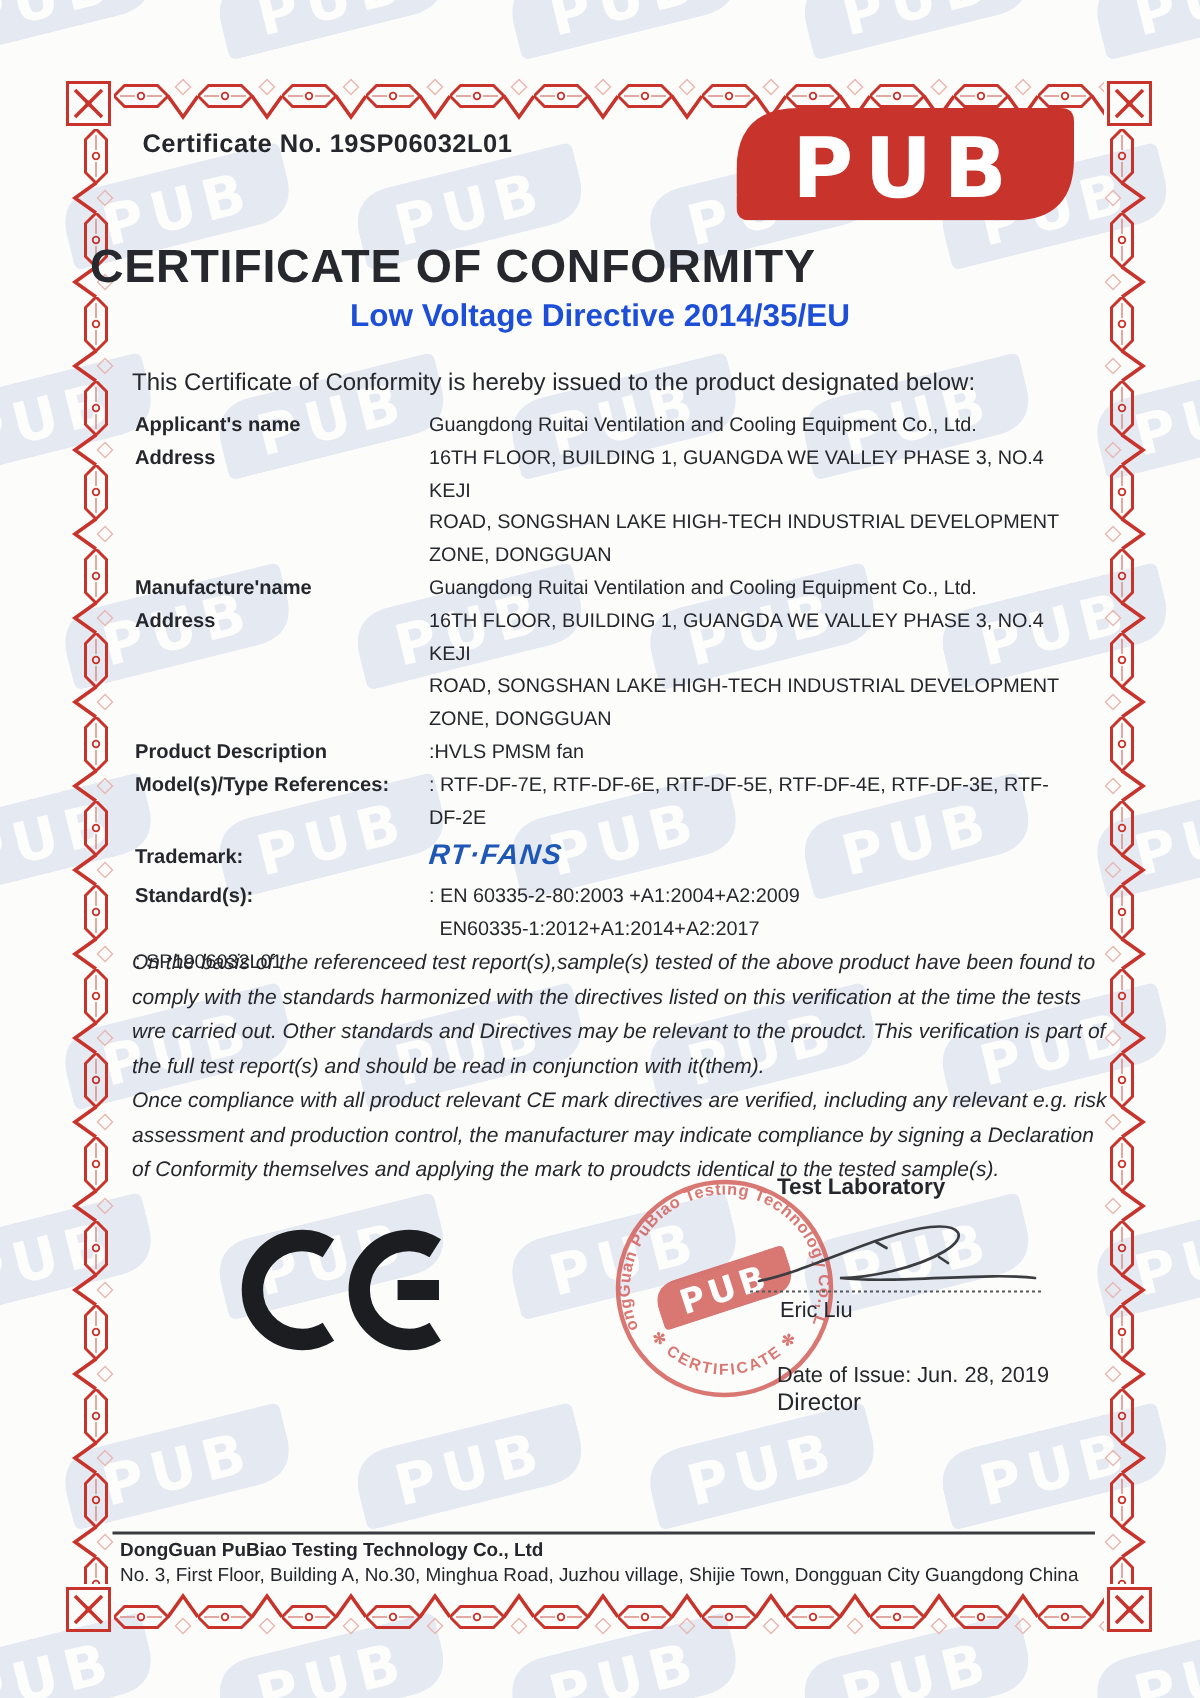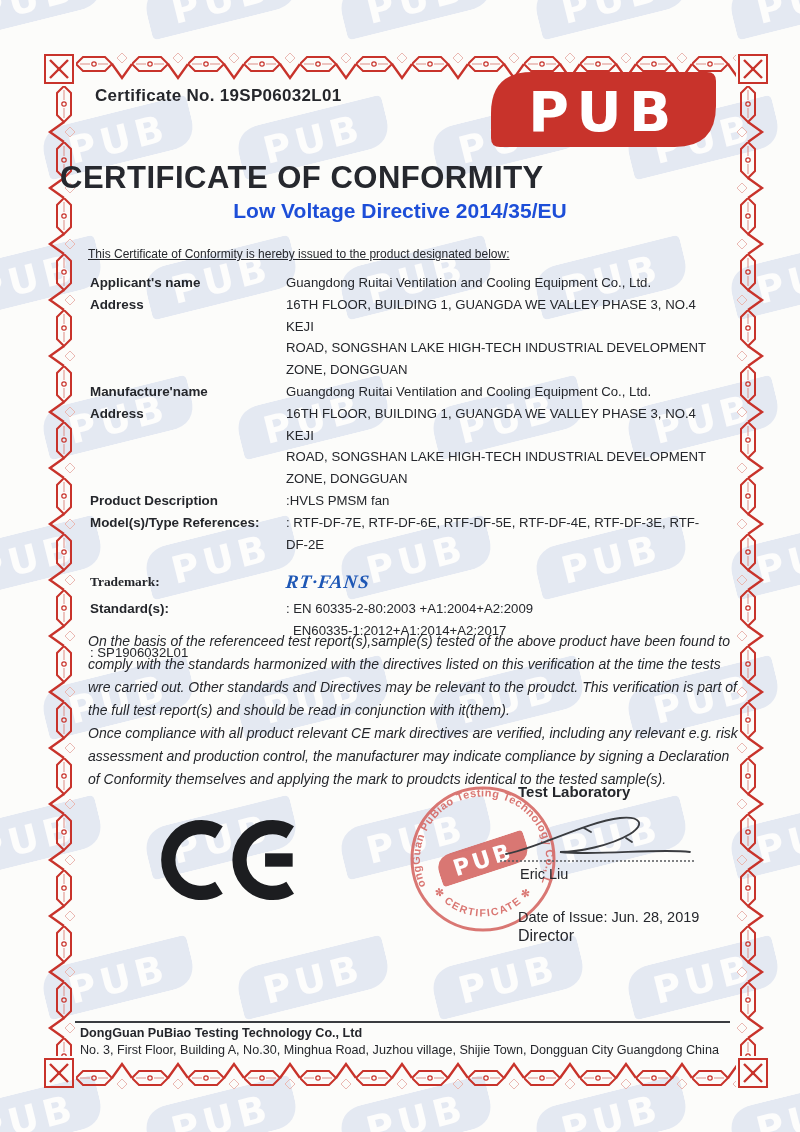--- a/index.html
+++ b/index.html
@@ -11,29 +11,29 @@
   }
   #watermarks{position:absolute;inset:0;z-index:0;pointer-events:none;}
   .wm{position:absolute;opacity:.42;color:#c5cfe9;}
   .borders{position:absolute;z-index:1;pointer-events:none;}
   .content{position:absolute;inset:0;z-index:2;}
 
   .cert-no{position:absolute;left:95px;top:86px;font-size:17px;font-weight:bold;letter-spacing:.3px;}
   .logo-header{position:absolute;left:487px;top:72px;width:233px;height:75px;color:#c8332b;}
   .title{position:absolute;left:60px;right:60px;top:160px;text-align:left;font-size:31px;font-weight:bold;letter-spacing:.5px;color:#26282e;}
   .subtitle{position:absolute;left:60px;right:60px;top:199px;text-align:center;font-size:21px;font-weight:bold;color:#1d4ed8;}
-  .intro{position:absolute;left:88px;top:247px;font-size:12px;text-decoration:underline;}
+  .intro{position:absolute;left:88px;top:247px;font-size:16px;}
 
   .fields{position:absolute;left:90px;top:272px;width:625px;font-size:13.2px;line-height:21.8px;}
   .frow{display:flex;}
   .flabel{width:196px;flex:0 0 196px;font-weight:bold;font-size:13.4px;}
   .fvalue{flex:1;}
   .fline.ind1{padding-left:88px;}
   .fline.ind2{padding-left:7px;}
-  .row-trademark{margin-top:16px;margin-bottom:3px;font-family:Liberation Serif, serif;}
+  .row-trademark{margin-top:5px;margin-bottom:3px;}
   .trademark{font-size:19px;font-weight:bold;font-style:italic;color:#1e57b5;letter-spacing:1px;transform:skewX(-6deg);display:inline-block;}
 
   .paragraphs{position:absolute;left:88px;top:630px;width:652px;font-size:14px;line-height:23px;font-style:italic;}
   .paragraphs p{margin:0;}
 
   .ce{position:absolute;left:160px;top:812px;color:#1c1d20;}
   .lab-heading{position:absolute;left:518px;top:783px;font-size:15px;font-weight:bold;}
   .signature{position:absolute;left:498px;top:806px;}
   .signer-name{position:absolute;left:520px;top:866px;font-size:14.5px;}
   .signer-title{position:absolute;left:518px;top:888px;font-size:16px;margin-top:39px;}

